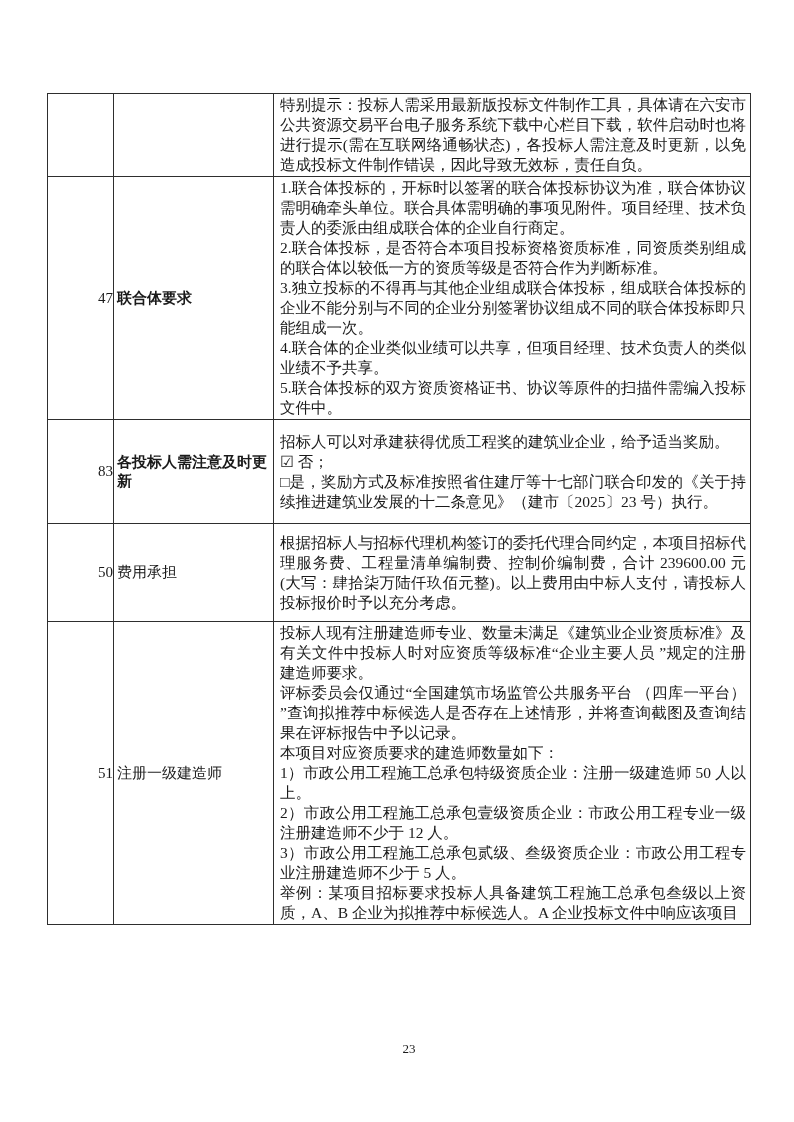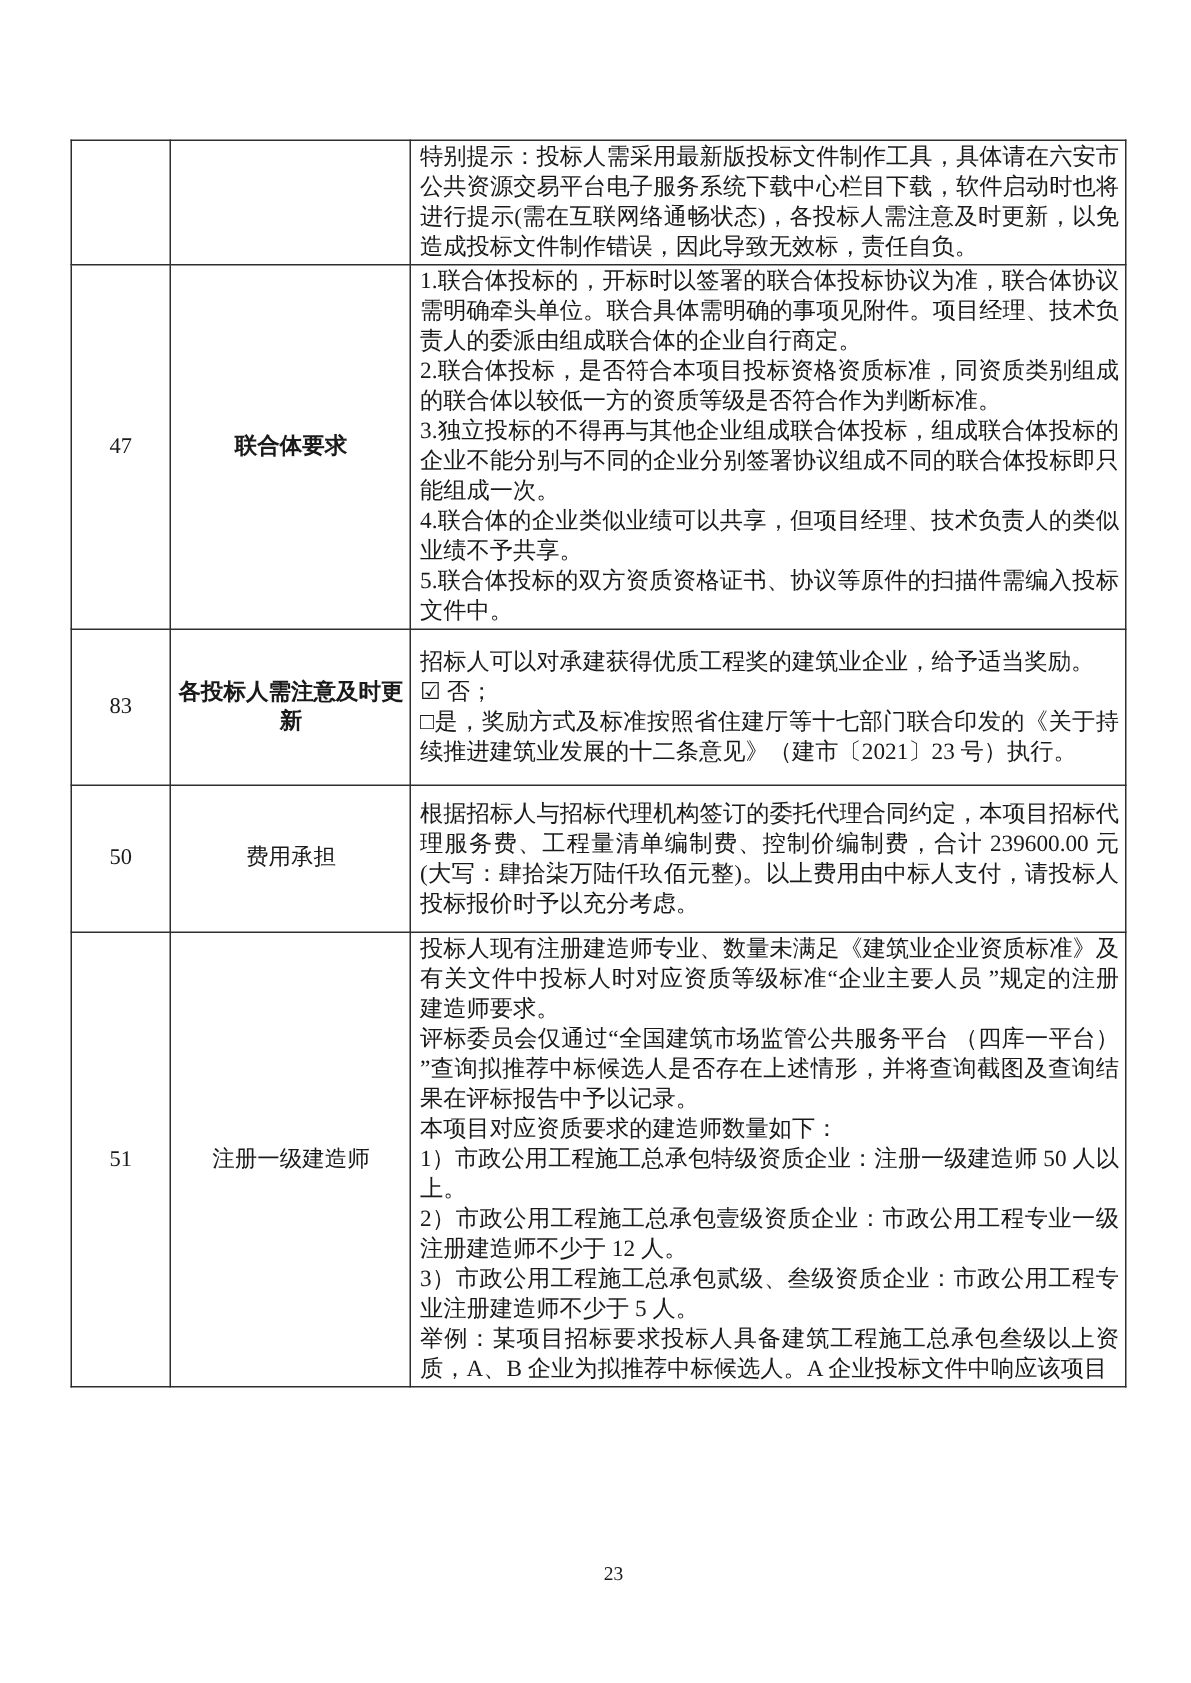--- a/index.html
+++ b/index.html
@@ -32,29 +32,29 @@
   table.doc-table td {
     border: 1px solid #2e2e2e;
     vertical-align: middle;
     overflow: hidden;
   }
   col.c-no    { width: 66px; }
   col.c-title { width: 160px; }
   col.c-body  { width: 477px; }
 
   td.cell-no {
-    text-align: center;
+    text-align: right;
     font-size: 15px;
     padding: 0;
   }
   td.cell-title {
     font-size: 15px;
     line-height: 19px;
     padding: 1px 2px 1px 3px;
-    text-align: center;
+    text-align: left;
   }
   td.cell-title.bold { font-weight: bold; }
   td.cell-content {
     font-size: 15.5px;
     line-height: 20px;
     text-align: justify;
     padding: 1px 4px 1px 6px;
     white-space: pre-line;
   }
   tr.r0 { height: 83px; margin-top: 25px; }
@@ -98,21 +98,21 @@
 2.联合体投标，是否符合本项目投标资格资质标准，同资质类别组成的联合体以较低一方的资质等级是否符合作为判断标准。
 3.独立投标的不得再与其他企业组成联合体投标，组成联合体投标的企业不能分别与不同的企业分别签署协议组成不同的联合体投标即只能组成一次。
 4.联合体的企业类似业绩可以共享，但项目经理、技术负责人的类似业绩不予共享。
 5.联合体投标的双方资质资格证书、协议等原件的扫描件需编入投标文件中。</td>
       </tr>
       <tr class="r2">
         <td class="cell-no">83</td>
         <td class="cell-title bold">各投标人需注意及时更新</td>
         <td class="cell-content">招标人可以对承建获得优质工程奖的建筑业企业，给予适当奖励。
 ☑ 否；
-□是，奖励方式及标准按照省住建厅等十七部门联合印发的《关于持续推进建筑业发展的十二条意见》（建市〔2021〕23 号）执行。</td>
+□是，奖励方式及标准按照省住建厅等十七部门联合印发的《关于持续推进建筑业发展的十二条意见》（建市〔2025〕23 号）执行。</td>
       </tr>
       <tr class="r4">
         <td class="cell-no">50</td>
         <td class="cell-title">费用承担</td>
         <td class="cell-content">根据招标人与招标代理机构签订的委托代理合同约定，本项目招标代理服务费、工程量清单编制费、控制价编制费，合计 239600.00 元(大写：肆拾柒万陆仟玖佰元整)。以上费用由中标人支付，请投标人投标报价时予以充分考虑。</td>
       </tr>
       <tr class="r5">
         <td class="cell-no">51</td>
         <td class="cell-title">注册一级建造师</td>
         <td class="cell-content">投标人现有注册建造师专业、数量未满足《建筑业企业资质标准》及有关文件中投标人时对应资质等级标准“企业主要人员 ”规定的注册建造师要求。

